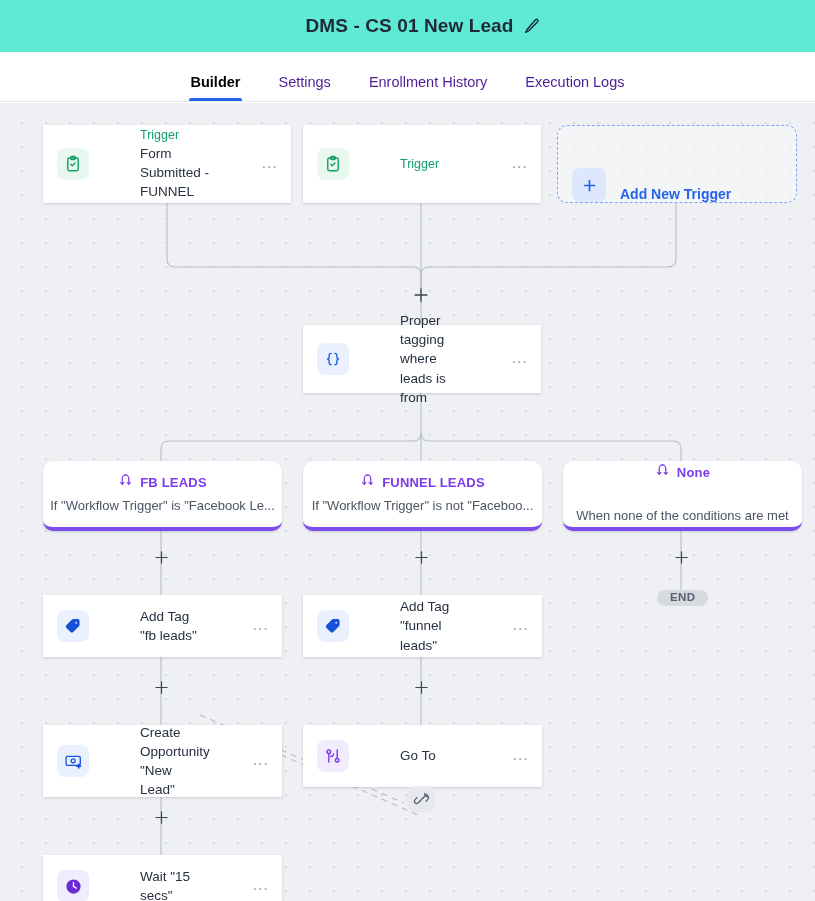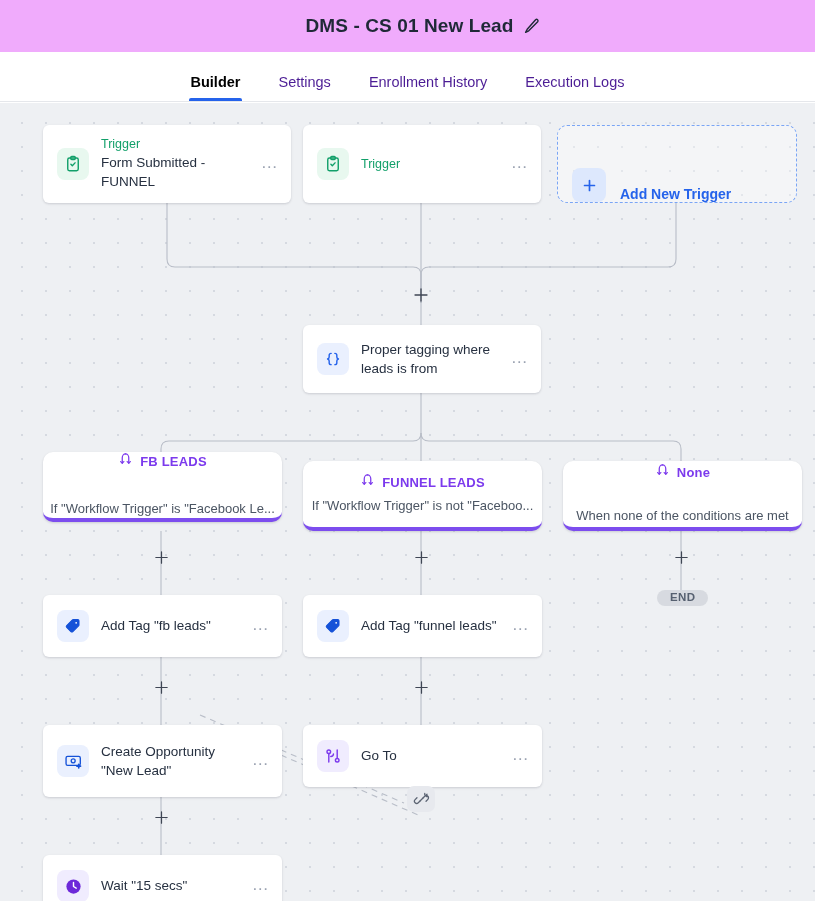--- a/index.html
+++ b/index.html
@@ -7,21 +7,21 @@
     width: 815px; height: 901px;
     font-family: "Liberation Sans", sans-serif;
     background: #ffffff;
     overflow: hidden;
   }
   .app { position: relative; width: 815px; height: 901px; }
 
   
   .header {
     height: 52px;
-    background: #f0abfc;
+    background: #5eead4;
     display: flex; align-items: center; justify-content: center;
     gap: 10px;
     padding-left: 32px;
   }
   .wf-title {
     font-size: 19px; font-weight: bold; color: #1f2937;
     letter-spacing: .1px;
   }
   .edit-icon { width: 18px; height: 18px; display: block; cursor: pointer; }
 
@@ -53,25 +53,26 @@
     background-size: 24px 24px;
     background-position: 10px 8px;
     overflow: hidden;
   }
   .edge-layer { position: absolute; inset: 0; }
 
   
   .node {
     position: absolute;
     background: #ffffff;
-    border-radius: 6px;
+    border-radius: 0;
     box-shadow: 0 1px 3px rgba(16,24,40,.10), 0 1px 2px rgba(16,24,40,.06);
     display: flex; align-items: center;
     padding: 0 12px 0 14px;
     cursor: pointer;
+    gap: 39px;
   }
   .icon-box {
     width: 32px; height: 32px; border-radius: 8px;
     flex: 0 0 32px;
     display: flex; align-items: center; justify-content: center;
   }
   .ic-green { background: #e8f8ef; }
   .ic-blue  { background: #eaf0fe; }
   .ic-violet{ background: #f0ecfe; }
   .node-text { margin-left: 12px; flex: 1 1 auto; min-width: 0; }
@@ -263,21 +264,21 @@
           <path d="M9.5 4.5c-2 0-2.6 1-2.6 2.6v2.1c0 1.3-.8 2.3-2.1 2.8 1.3.5 2.1 1.5 2.1 2.8v2.1c0 1.6.6 2.6 2.6 2.6"></path>
           <path d="M14.5 4.5c2 0 2.6 1 2.6 2.6v2.1c0 1.3.8 2.3 2.1 2.8-1.3.5-2.1 1.5-2.1 2.8v2.1c0 1.6-.6 2.6-2.6 2.6"></path>
         </svg>
       </div>
       <div class="node-text">
         <div class="node-label">Proper tagging where leads is from</div>
       </div>
       <div class="dots">…</div>
     </div>
 
-    <div class="branch" style="left:43px; top:349px; width:239px; height:70px;justify-content:space-between;">
+    <div class="branch" style="left:43px; top:358px; width:239px; height:70px;">
       <div class="branch-head">
         <span>
           <svg width="15" height="15" viewBox="0 0 24 24" fill="none" stroke="#7c3aed" stroke-width="2" stroke-linecap="round" stroke-linejoin="round">
             <path d="M12 3c-3 0-5.2 3-5.2 6.2V18"></path>
             <path d="M12 3c3 0 5.2 3 5.2 6.2V18"></path>
             <path d="M4.3 15.3l2.5 2.6 2.5-2.6"></path>
             <path d="M14.7 15.3l2.5 2.6 2.5-2.6"></path>
           </svg>
         </span>
         <span class="branch-name">FB LEADS</span>

